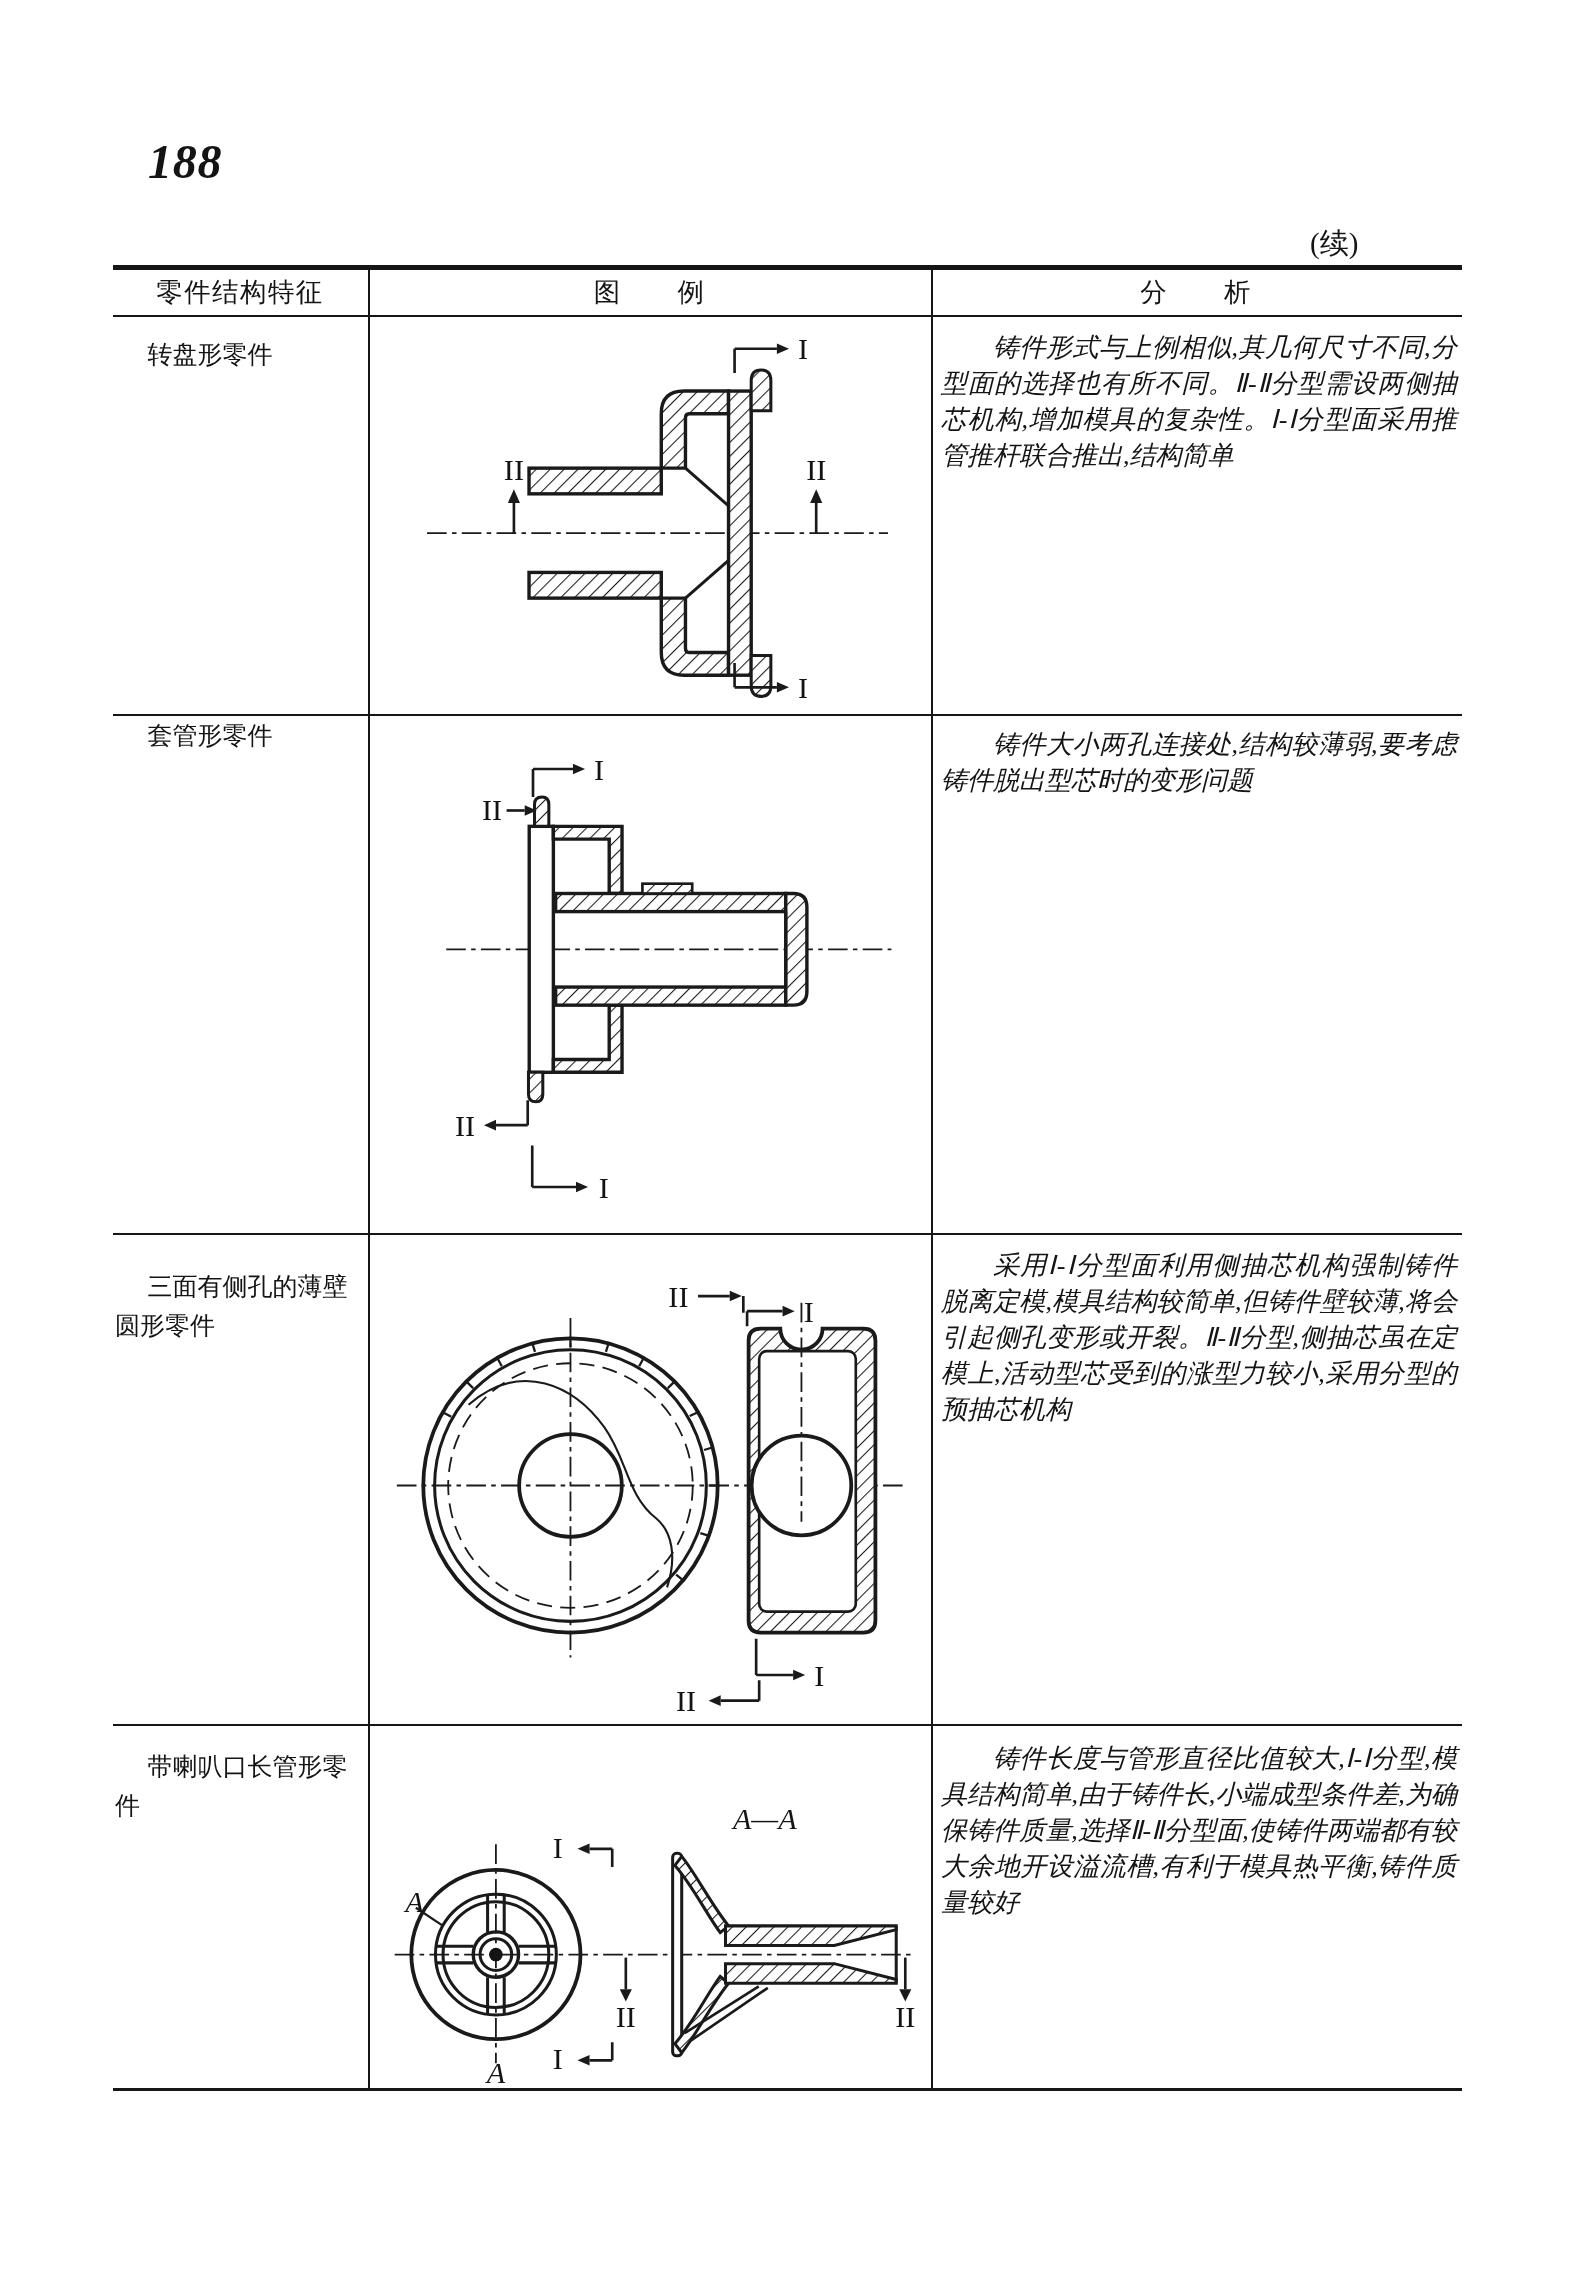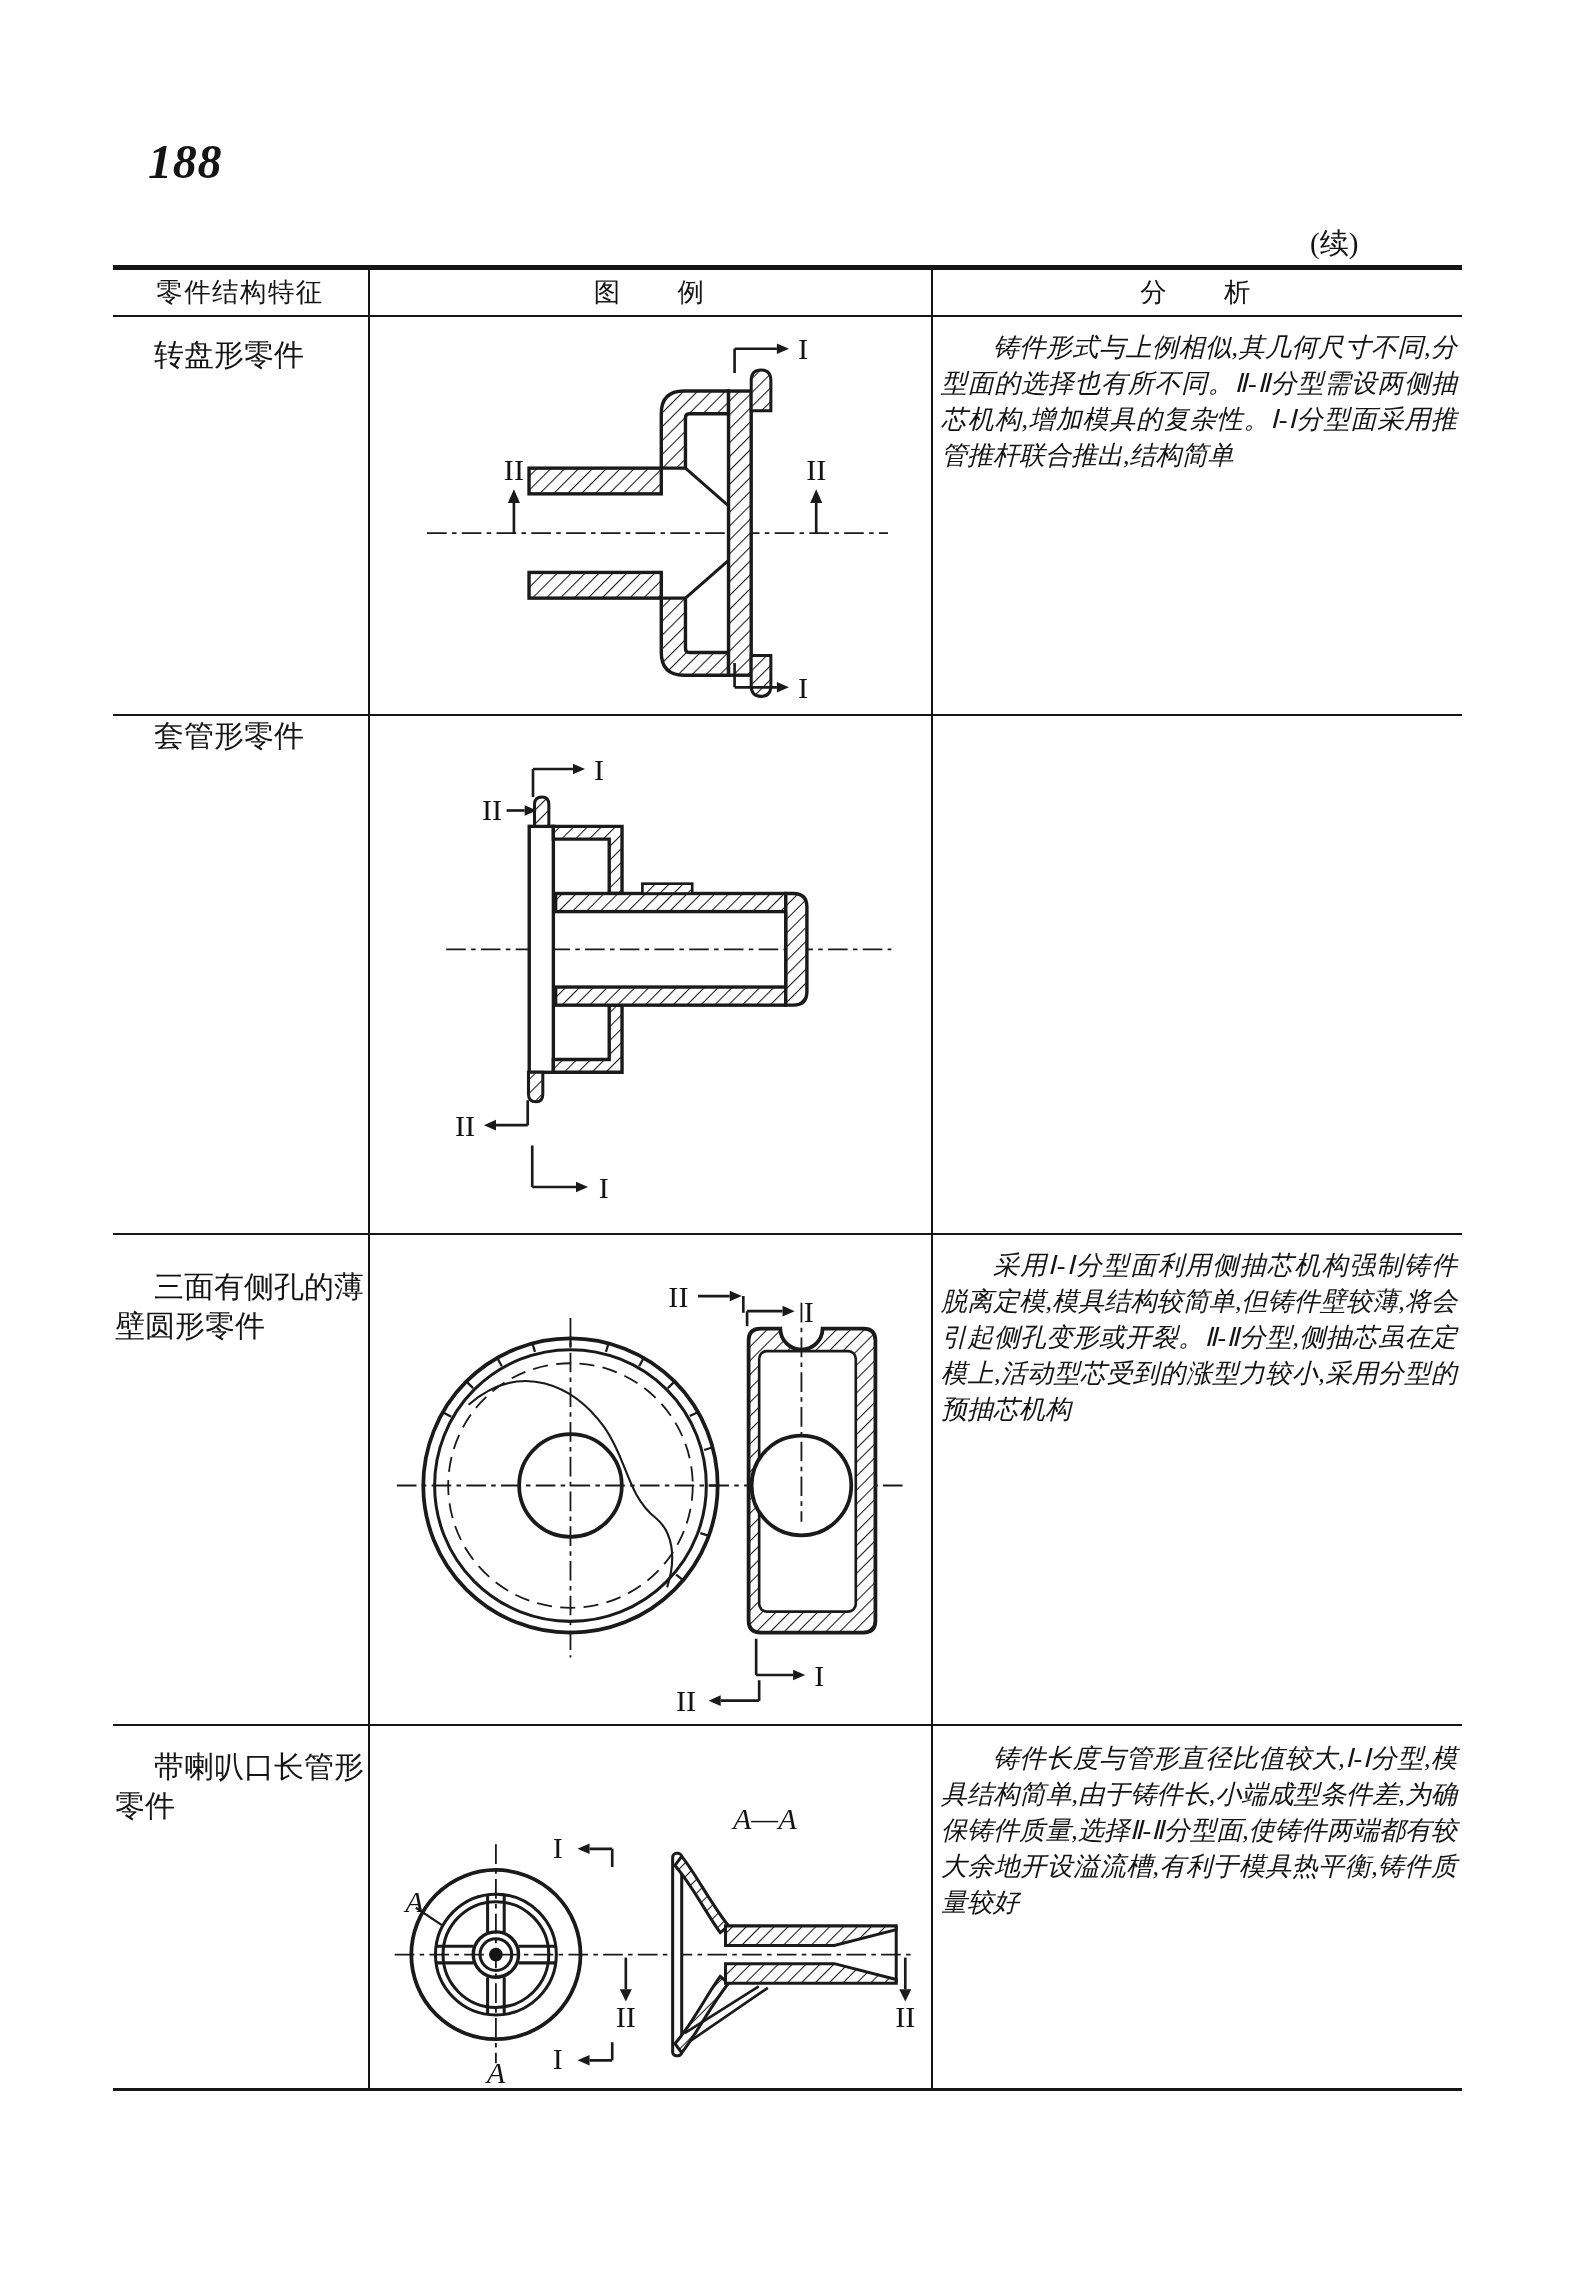--- a/index.html
+++ b/index.html
@@ -12,21 +12,21 @@
     font-weight:bold;letter-spacing:0.8px;
   }
   .continued{position:absolute;left:1310px;top:224px;font-size:29px;}
   .hl{position:absolute;background:#161616;}
   .vl{position:absolute;background:#161616;}
   .th{
     position:absolute;top:270px;height:30px;line-height:45px;text-align:center;
     font-size:26.4px;letter-spacing:1.5px;
   }
   .feature{
-    position:absolute;left:115px;width:249px;font-size:30px;line-height:39px;
+    position:absolute;left:115px;width:249px;font-size:25px;line-height:39px;
     text-indent:1.3em;word-break:break-all;
   }
   .analysis{
     position:absolute;left:941px;width:516px;font-size:26px;line-height:36px;
     text-align:justify;word-break:break-all;font-style:italic;
   }
   .analysis p{margin:0;text-indent:2em;}
   .fig{position:absolute;}
   .lbl{font-family:"Liberation Serif", serif;font-size:40px;fill:#141414;}
   .lbl-i{font-style:italic;}
@@ -62,20 +62,21 @@
 
 <div class="feature" style="top:335px">转盘形零件</div>
 <div class="feature" style="top:716px">套管形零件</div>
 <div class="feature" style="top:1267px">三面有侧孔的薄壁圆形零件</div>
 <div class="feature" style="top:1747px">带喇叭口长管形零件</div>
 
 <div class="analysis" style="top:330px">
   <p>铸件形式与上例相似,其几何尺寸不同,分型面的选择也有所不同。Ⅱ-Ⅱ分型需设两侧抽芯机构,增加模具的复杂性。Ⅰ-Ⅰ分型面采用推管推杆联合推出,结构简单</p>
 </div>
 <div class="analysis" style="top:727px">
+  <p>铸件大小两孔连接处,结构较薄弱,要考虑铸件脱出型芯时的变形问题</p>
 </div>
 <div class="analysis" style="top:1248px">
   <p>采用Ⅰ-Ⅰ分型面利用侧抽芯机构强制铸件脱离定模,模具结构较简单,但铸件壁较薄,将会引起侧孔变形或开裂。Ⅱ-Ⅱ分型,侧抽芯虽在定模上,活动型芯受到的涨型力较小,采用分型的预抽芯机构</p>
 </div>
 <div class="analysis" style="top:1741px">
   <p>铸件长度与管形直径比值较大,Ⅰ-Ⅰ分型,模具结构简单,由于铸件长,小端成型条件差,为确保铸件质量,选择Ⅱ-Ⅱ分型面,使铸件两端都有较大余地开设溢流槽,有利于模具热平衡,铸件质量较好</p>
 </div>
 
 <svg class="fig" style="left:393px;top:320px" width="529" height="390" viewBox="0 0 700 516">
   <g stroke="#1a1a1a" fill="none">

